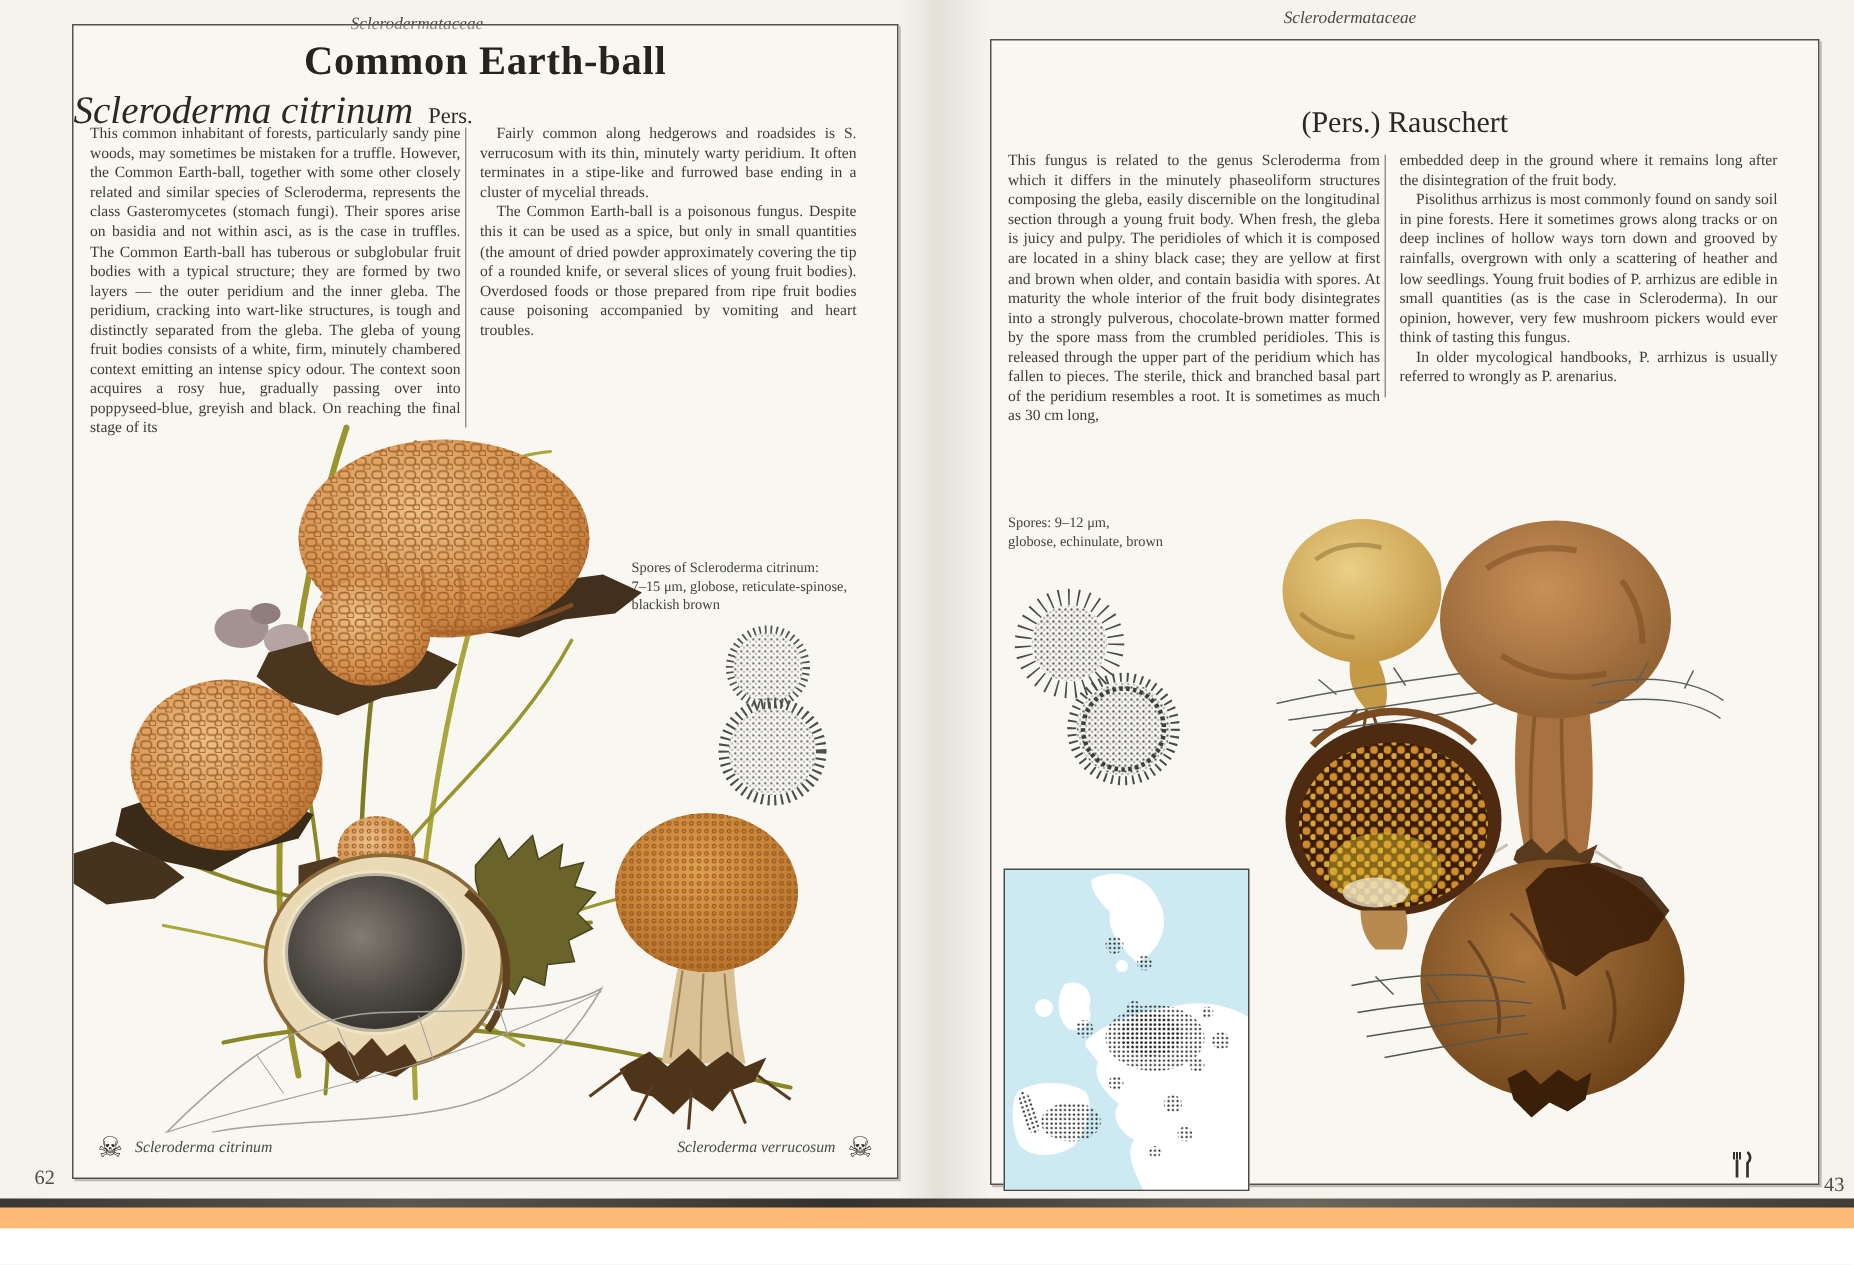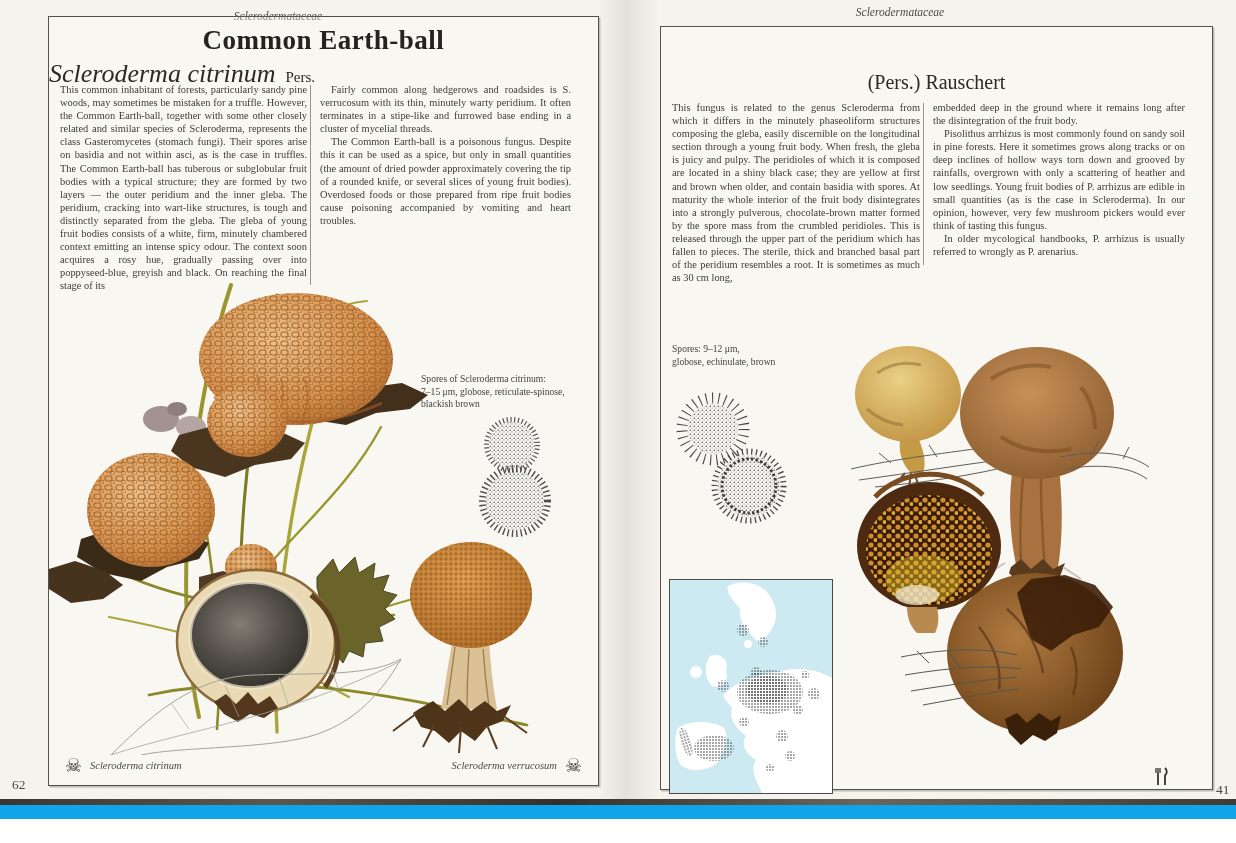--- a/index.html
+++ b/index.html
@@ -1,16 +1,16 @@
 <!DOCTYPE html>
 <html><head>
 <meta charset="utf-8">
 <style>
   html,body{margin:0;padding:0;background:#ffffff;}
-  .scan{position:relative;width:1236px;height:819px;overflow:hidden;background:#0ea5e9;
+  .scan{position:relative;width:1236px;height:819px;overflow:hidden;background:#fdba74;
         font-family:"Liberation Serif","DejaVu Serif",serif;color:#3a3a36;}
   .paper{position:absolute;left:0;top:0;width:1236px;height:801px;background:#f5f3ec;}
   .page-edge{position:absolute;left:0;top:799px;width:1236px;height:6px;
         background:linear-gradient(90deg,#3a3733,#5c574e 22%,#34312c 45%,#6b665c 70%,#3f3b35);}
   .gutter{position:absolute;left:598px;top:0;width:62px;height:799px;
         background:linear-gradient(90deg,rgba(0,0,0,0) 0%,rgba(120,115,100,.14) 45%,rgba(0,0,0,0) 100%);}
   .running-head{position:absolute;top:10px;width:220px;text-align:center;
         font-style:italic;font-size:11.5px;color:#4a4a46;}
   .frame{position:absolute;border:1.5px solid #55524c;background:rgba(255,255,255,.35);
         box-shadow:1.5px 1.5px 0 rgba(90,85,75,.35);}
@@ -39,22 +39,22 @@
 </head>
 <body>
 
 <div class="scan">
   <div class="paper"></div>
   <div class="gutter"></div>
 
   <div class="running-head" style="left:168px;">Sclerodermataceae</div>
   <div class="running-head" style="left:790px;top:6px;">Sclerodermataceae</div>
 
-  <div class="page-number" style="left:12px;top:777px;">62</div>
-  <div class="page-number" style="left:1216px;top:782px;">41</div>
+  <div class="page-number" style="left:23px;top:777px;">62</div>
+  <div class="page-number" style="left:1216px;top:782px;">43</div>
 
   <div class="frame" id="left-frame">
     <div class="title" style="top:8px;">Common Earth-ball</div>
     <div class="species-line" style="top:42px;">
       <span class="sp">Scleroderma citrinum</span>
       <span class="auth">Pers.</span>
     </div>
 
     <div class="col" style="left:11px;top:66px;width:247px;">
       <p>This common inhabitant of forests, particularly sandy pine woods, may sometimes be mistaken for a truffle. However, the Common Earth-ball, together with some other closely related and similar species of Scleroderma, represents the class Gasteromycetes (stomach fungi). Their spores arise on basidia and not within asci, as is the case in truffles. The Common Earth-ball has tuberous or subglobular fruit bodies with a typical structure; they are formed by two layers — the outer peridium and the inner gleba. The peridium, cracking into wart-like structures, is tough and distinctly separated from the gleba. The gleba of young fruit bodies consists of a white, firm, minutely chambered context emitting an intense spicy odour. The context soon acquires a rosy hue, gradually passing over into poppyseed-blue, greyish and black. On reaching the final stage of its</p>

